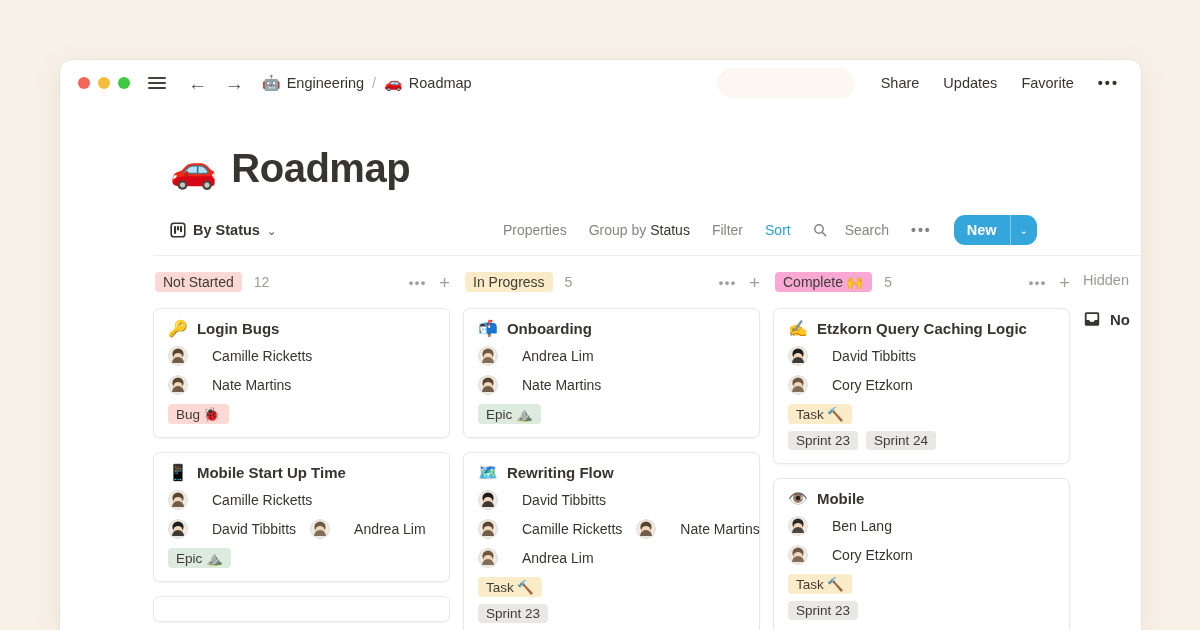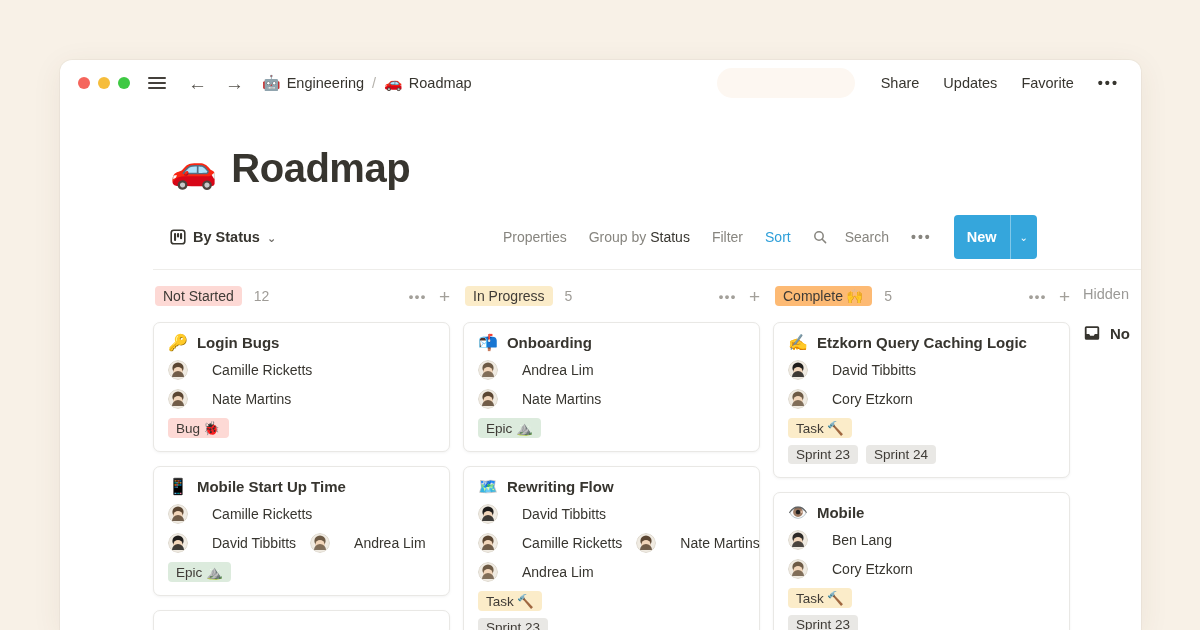--- a/index.html
+++ b/index.html
@@ -41,21 +41,21 @@
   .view-switch { display:flex; align-items:center; gap:7px; font-weight:600; font-size:14.5px; cursor:pointer; }
   .view-switch svg { display:block; }
   .chev { font-size:11px; color:#6f6c66; transform:translateY(1px); }
   .toolbar-spacer { flex:1; }
   .tb-items { display:flex; align-items:center; gap:22px; }
   .tb-gray { color:#87857f; cursor:pointer; }
   .tb-dark { color:#37352f; }
   .tb-sort { cursor:pointer; }
   .tb-search { display:flex; align-items:center; gap:18px; color:#87857f; cursor:pointer; }
   .tb-more { color:#87857f; letter-spacing:2px; font-weight:bold; cursor:pointer; }
-  .new-btn { display:flex; align-items:stretch; border-radius:4px; overflow:hidden; color:#fff; cursor:pointer; height:44px;text-align:right; }
+  .new-btn { display:flex; align-items:stretch; border-radius:11px; overflow:hidden; color:#fff; cursor:pointer; height:30px;text-align:right; }
   .new-btn .nb-label { display:flex; align-items:center; padding:0 13px; font-weight:600; font-size:14.5px; }
   .new-btn .nb-caret { display:flex; align-items:center; padding:0 9px; border-left:1px solid rgba(255,255,255,.38); font-size:10px; }
   
   .board { display:flex; gap:13px; padding:14px 0 0 93px; align-items:flex-start; }
   .column { width:297px; flex:none; }
   .col-head { display:flex; align-items:center; height:24px; margin-bottom:14px; padding-left:2px; }
   .col-pill { font-size:14px; padding:2px 8px; border-radius:4px; color:#3f3b36; white-space:nowrap; }
   .col-count { color:#9f9c97; font-size:14px; margin-left:12px; }
   .col-sp { flex:1; }
   .col-dots { color:#a3a09a; letter-spacing:1.5px; font-weight:bold; font-size:13px; cursor:pointer; margin-right:12px; }
@@ -335,21 +335,21 @@
               <span class="tag" style="background: rgb(251, 236, 201);">Task 🔨</span>
             </div>
             <div class="trow">
               <span class="tag" style="background: rgb(233, 232, 229);">Sprint 23</span>
             </div>
           </div>
         </div>
       </div>
       <div class="column">
         <div class="col-head">
-          <span class="col-pill" style="background: #fdba74;">Complete 🙌</span>
+          <span class="col-pill" style="background: #f9a8d4;">Complete 🙌</span>
           <span class="col-count">5</span>
           <span class="col-sp"></span>
           <span class="col-dots">•••</span>
           <span class="col-plus">+</span>
         </div>
         <div class="cards">
           <div class="card">
             <div class="card-title">
               <span class="ico">✍️</span>
               <span>Etzkorn Query Caching Logic</span>

